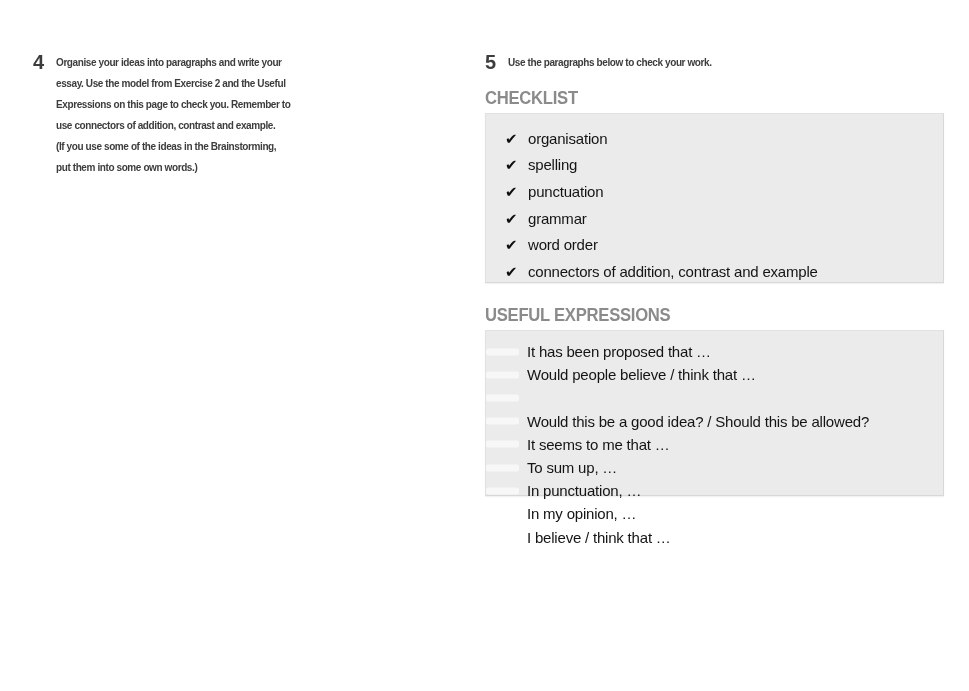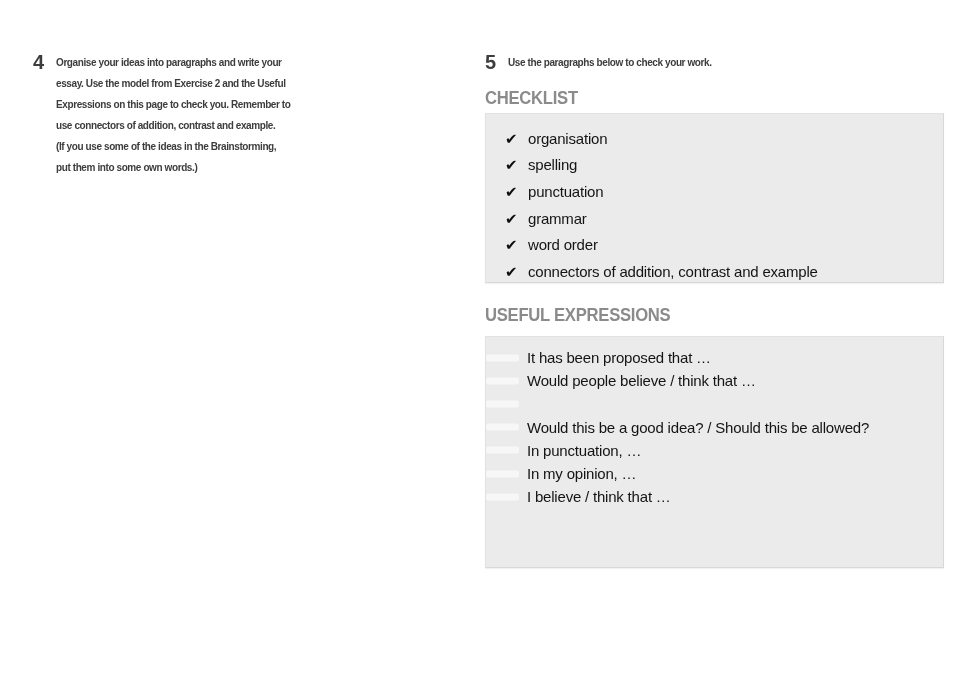--- a/index.html
+++ b/index.html
@@ -43,21 +43,21 @@
   .heading-expressions{ margin-top:22px; }
 
   
   .gray-box{
     width:459px; background:var(--box-bg);
     border:1px solid var(--box-border);
     border-top-color:#e2e2e2; border-left-color:#e2e2e2;
     box-shadow:0 1px 1px rgba(0,0,0,0.05);
   }
   .checklist-box{ margin-top:5px; height:170px; padding:11px 10px 0 19px; }
-  .expressions-box{ margin-top:11px; height:232px; padding:9px 10px 0 0; }
+  .expressions-box{ margin-top:5px; height:166px; padding:9px 10px 0 0; }
 
   
   .check-row{
     height:26.6px; display:flex; align-items:center;
     font-size:15px; color:var(--item-ink); letter-spacing:-0.2px;
   }
   .check{
     width:16px; margin-right:7px; flex:0 0 auto;
     font-size:15px; font-weight:bold; color:#0d0d0d; line-height:1;
   }
@@ -137,20 +137,28 @@
     </div>
     <div class="expr-row">
       <span class="stripe"></span>
     </div>
     <div class="expr-row">
       <span class="stripe"></span>
       <span>Would this be a good idea? / Should this be allowed?</span>
     </div>
     <div class="expr-row">
       <span class="stripe"></span>
+      <span>It seems to me that …</span>
+    </div>
+    <div class="expr-row">
+      <span class="stripe"></span>
+      <span>To sum up, …</span>
+    </div>
+    <div class="expr-row">
+      <span class="stripe"></span>
       <span>In punctuation, …</span>
     </div>
     <div class="expr-row">
       <span class="stripe"></span>
       <span>In my opinion, …</span>
     </div>
     <div class="expr-row">
       <span class="stripe"></span>
       <span>I believe / think that …</span>
     </div>

